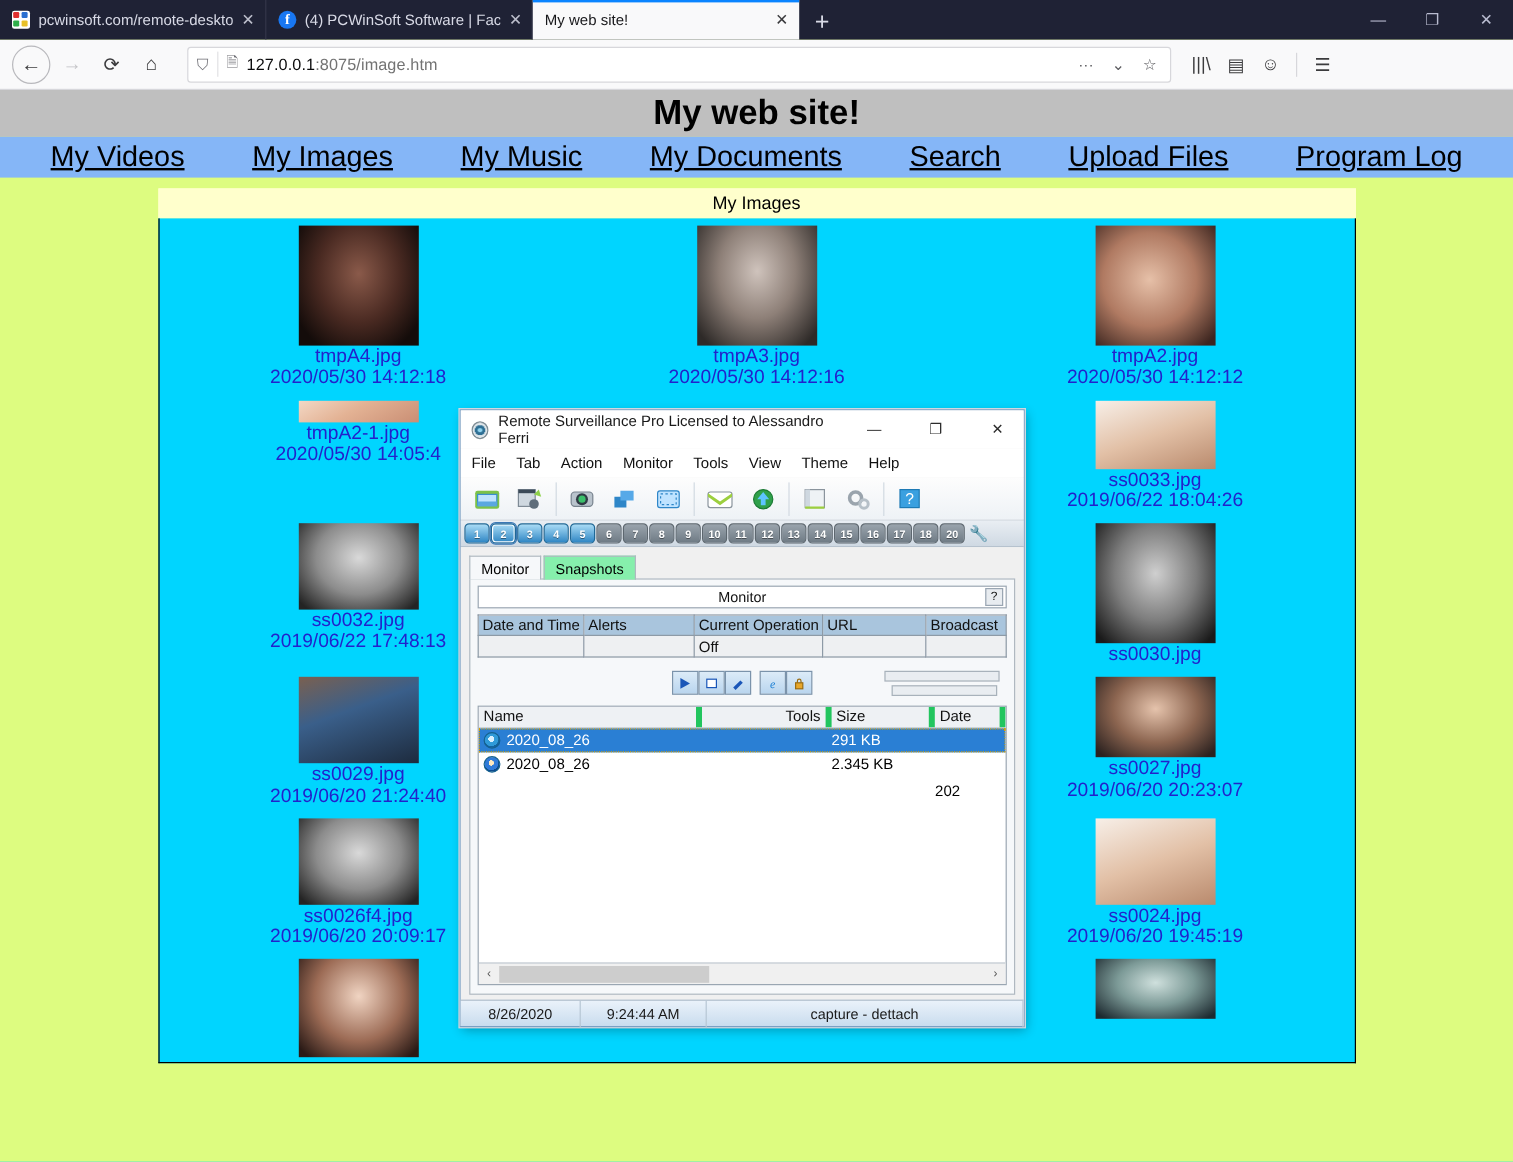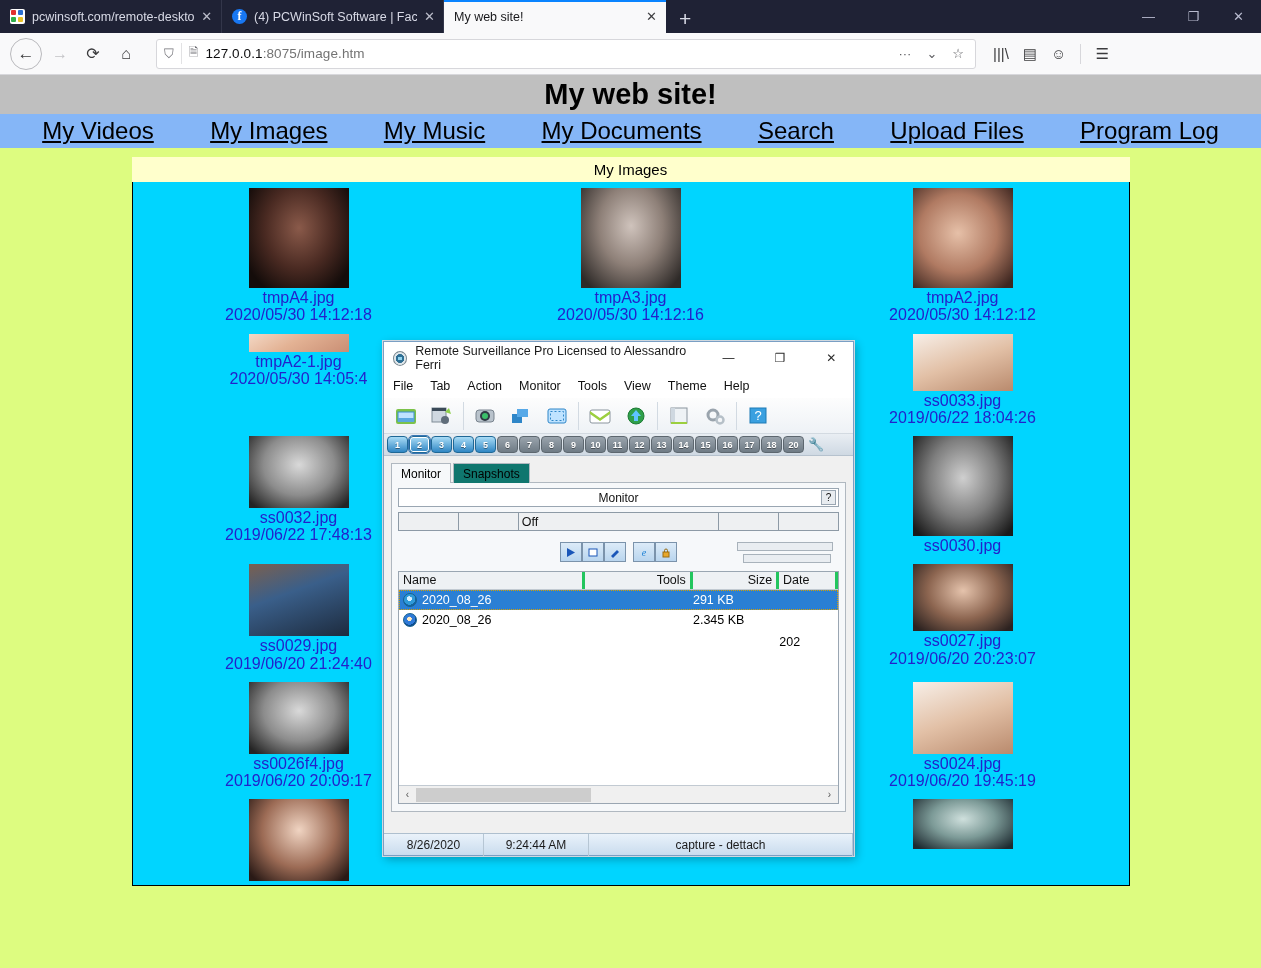--- a/index.html
+++ b/index.html
@@ -179,21 +179,21 @@
     text-shadow:0 1px 0 rgba(0,0,0,.4);
   }
   .ntab.on{ background:linear-gradient(#a9dcf6,#2f86c4); border-color:#1f6896; }
   .ntab.sel{ outline:1px solid #3b78b5; box-shadow:0 0 0 1px #fff inset; }
   .ntab-wrench{ margin-left:3px;font-size:13px;color:#3a4a58; }
 
   .app-body{ padding:6px 7px 0 7px; height:399px; position:relative; background:#f0f0f0;}
   .tabstrip{ display:flex; align-items:flex-end; height:21px; }
   .tabstrip .t{
     font-size:12px; padding:3px 9px 2px 9px; border:1px solid #b0b8c0;
-    background:#0f766e; margin-right:2px; border-bottom:none;
+    background:#86efac; margin-right:2px; border-bottom:none;
   }
   .tabstrip .t.active{ background:#f6f8fa; position:relative; z-index:2; }
   .panel{
     border:1px solid #b0b8c0; background:#f6f8fa; padding:5px 6px 7px 6px;
     margin-top:-1px;
   }
   .panel-head{
     border:1px solid #9aa6b2; background:#fff; height:19px;
     display:flex; align-items:center; justify-content:center; position:relative;
     font-size:12px; color:#111;
@@ -224,24 +224,24 @@
   .cgap{ width:7px; }
   .sliders{ position:absolute; right:6px; top:0; width:96px; }
   .sl{ height:9px; border:1px solid #a8b2bb; background:#e9edf1; margin-bottom:3px; }
   .sl.s2{ margin-left:6px; width:88px; }
 
   .filelist{
     margin-top:9px; border:1px solid #9aa6b2; background:#fff; height:233px; position:relative;
     overflow:hidden;
   }
   .fl-head{ display:flex; background:#eef1f4; border-bottom:1px solid #c2cad2; height:18px; font-size:12.5px; }
-  .fl-head div{ padding:1px 4px; border-right:3px solid #22c55e; color:#111; }
+  .fl-head div{ padding:1px 4px; border-right:5px solid #22c55e; color:#111; }
   .fl-h-name{ width:190px; }
   .fl-h-type{ width:110px; text-align:right; }
-  .fl-h-size{ width:88px; text-align:right; }
+  .fl-h-size{ width:88px; text-align:left; }
   .fl-h-date{ width:60px; }
   .fl-row{ display:flex; height:20px; align-items:center; font-size:12.5px; }
   .fl-row.sel{ background:#2a7fd4; color:#fff; outline:1px dotted #d9a000; outline-offset:-1px; }
   .fl-c-name{ width:190px; display:flex;align-items:center;gap:5px; padding-left:4px; }
   .fl-c-type{ width:110px; }
   .fl-c-size{ width:88px; text-align:left; padding-right:4px; }
   .fl-c-date{ width:60px;margin-top:44px; }
   .fico{
     width:14px;height:14px;border-radius:50%;
     background:radial-gradient(circle at 45% 40%, #d8f0ff 0 25%, #2f9ad8 26% 60%, #1464a0 62% 100%);
@@ -544,20 +544,27 @@
     </div>
 
     <div class="panel">
       <div class="panel-head">
         <span>Monitor</span>
         <span class="qm">?</span>
       </div>
 
       <table class="mon-table">
         <tbody>
+            <tr>
+          <th style="width:86px">Date and Time</th>
+          <th style="width:92px">Alerts</th>
+          <th style="width:88px">Current Operation</th>
+          <th style="width:86px">URL</th>
+          <th>Broadcast</th>
+        </tr>
         <tr>
           <td></td>
           <td></td>
           <td>Off</td>
           <td></td>
           <td></td>
         </tr>
       </tbody>
         </table>
 

